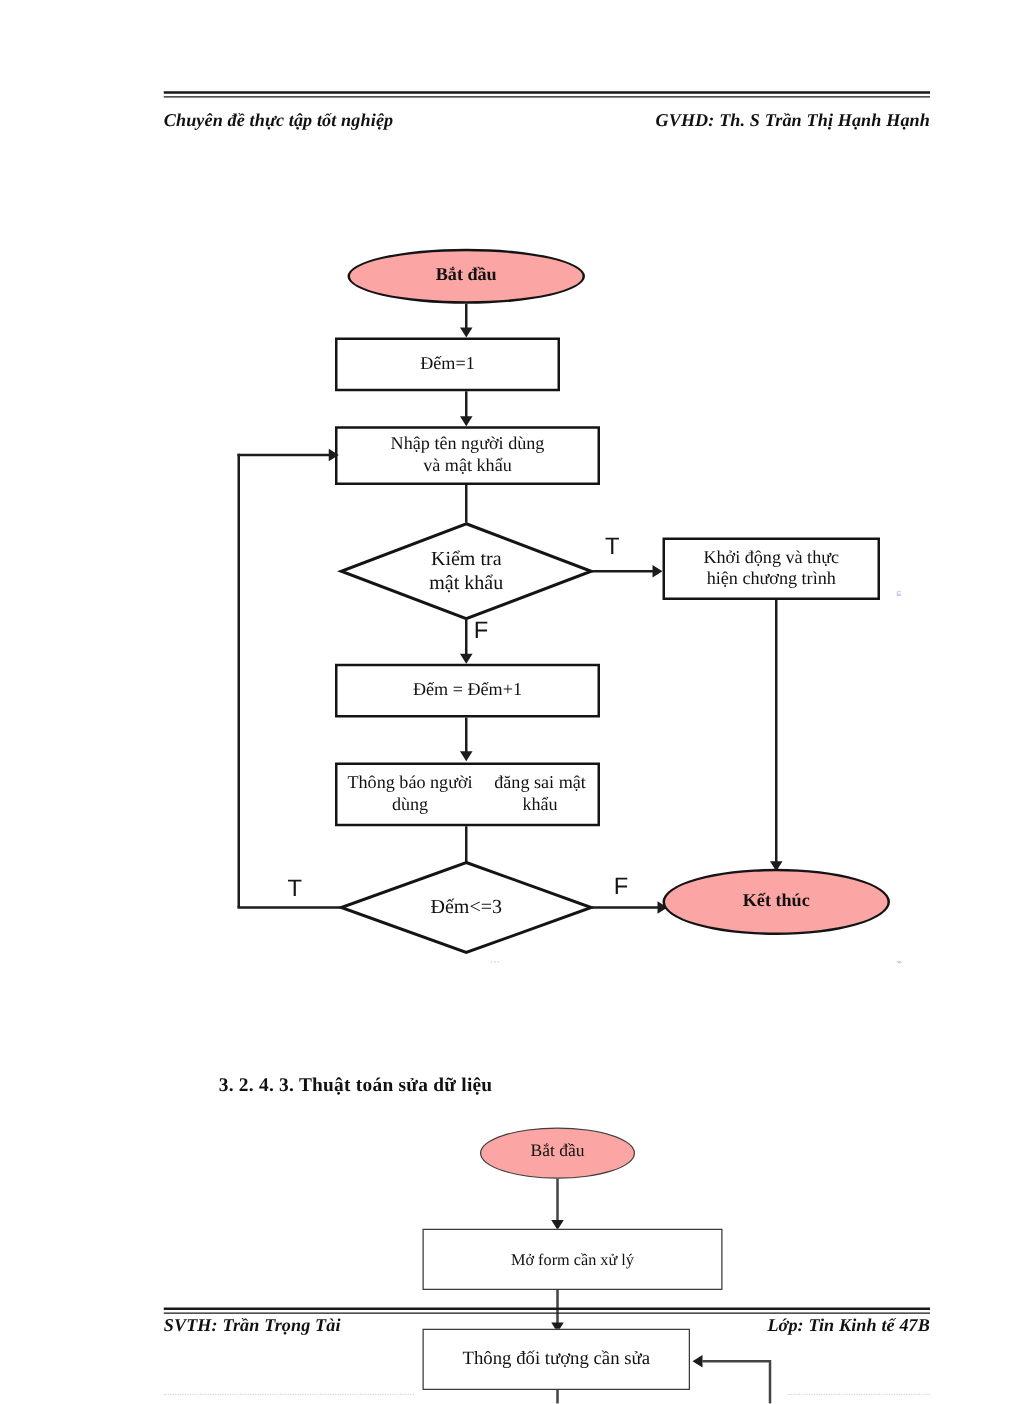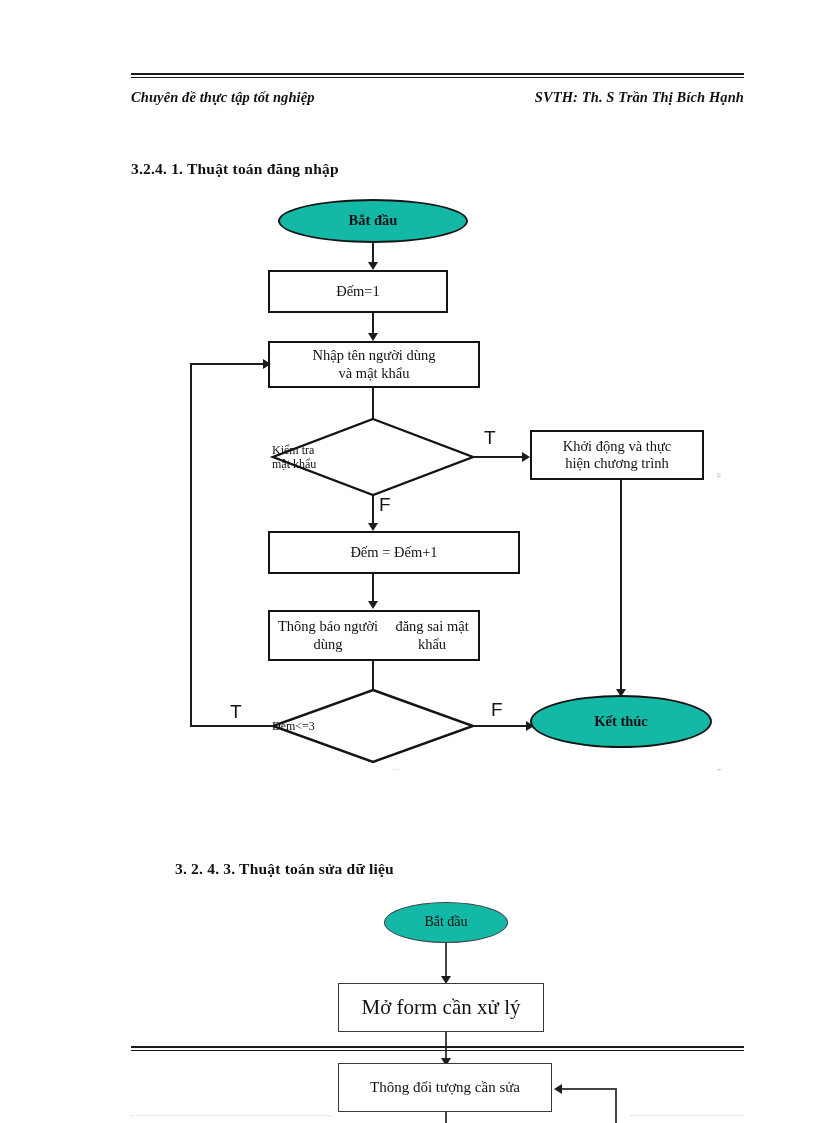--- a/index.html
+++ b/index.html
@@ -75,43 +75,43 @@
     line-height: 1.18;
   }
   .box {
     border: 2px solid #141414;
     background: #ffffff;
   }
   .box.thin { border-width: 1.5px; border-color: #3a3a3a; }
   .ellipse {
     border: 2.5px solid #141414;
     border-radius: 50%;
-    background: #14b8a6;
+    background: #fca5a5;
     font-weight: bold;
   }
   .ellipse.light {
     border-width: 1.5px;
     border-color: #3f3f3f;
     font-weight: normal;
   }
   .diamond-wrap {
     position: absolute;
   }
   .diamond-wrap svg { display: block; overflow: visible; }
   .diamond-label {
     position: absolute;
     left: 0; top: 0;
     width: 100%; height: 100%;
     display: flex;
     flex-direction: column;
-    align-items: flex-start;
+    align-items: center;
     justify-content: center;
     text-align: center;
     font-family: "Liberation Serif", "DejaVu Serif", serif;
-    font-size: 12px;
+    font-size: 16px;
     line-height: 1.2;
     pointer-events: none;
   }
 
   
   .ln {
     position: absolute;
     background: #1c1c1c;
   }
   .ln.v { width: 1.6px; }
@@ -161,25 +161,24 @@
     opacity: .8;
   }
 </style>
 </head>
 <body>
 
 <div id="page">
 
   <div class="runhead">
     <span class="left">Chuyên đề thực tập tốt nghiệp</span>
-    <span class="right">SVTH: Th. S Trần Thị Bích Hạnh</span>
+    <span class="right">GVHD: Th. S Trần Thị Hạnh Hạnh</span>
   </div>
   <div class="rule top"></div>
 
-  <div class="heading" id="h-3241">3.2.4. 1. Thuật toán đăng nhập</div>
 
   <div>
 
     <div class="node ellipse" style="left:278px; top:199px; width:190px; height:44px;">
       <span>Bắt đầu</span>
     </div>
 
     <div class="ln v" style="left:372px; top:243px; height:20px;"></div>
     <div class="arrow down" style="left:368px; top:262px;"></div>
 
@@ -216,21 +215,21 @@
       <span>hiện chương trình</span>
     </div>
 
     <div class="ln v" style="left:620px; top:480px; height:216px;"></div>
     <div class="arrow down" style="left:616px; top:689px;"></div>
 
     <div class="ln v" style="left:372px; top:496px; height:28px;"></div>
     <div class="arrow down" style="left:368px; top:523px;"></div>
     <div class="branch-label" style="left:379px; top:495px;">F</div>
 
-    <div class="node box" style="left:268px; top:531px; width:252px; height:43px;">
+    <div class="node box" style="left:268px; top:531px; width:212px; height:43px;">
       <span>Đếm = Đếm+1</span>
     </div>
 
     <div class="ln v" style="left:372px; top:574px; height:28px;"></div>
     <div class="arrow down" style="left:368px; top:601px;"></div>
 
     <div class="node box" style="left:268px; top:610px; width:212px; height:51px; flex-direction:row;">
       <span>Thông báo người dùng</span>
       <span>đăng sai mật khẩu</span>
     </div>
@@ -269,21 +268,21 @@
 
   <div>
 
     <div class="node ellipse light" style="left:384px; top:902px; width:124px; height:41px; font-size:14px;">
       <span>Bắt đầu</span>
     </div>
 
     <div class="ln v thinl" style="left:445px; top:943px; height:36px;"></div>
     <div class="arrow down" style="left:441px; top:976px;"></div>
 
-    <div class="node box thin" style="left:338px; top:983px; width:206px; height:49px; font-size:21px;">
+    <div class="node box thin" style="left:338px; top:983px; width:240px; height:49px; font-size:13px;">
       <span>Mở form cần xử lý</span>
     </div>
 
     <div class="ln v thinl" style="left:445px; top:1032px; height:29px;"></div>
     <div class="arrow down" style="left:441px; top:1058px;"></div>
 
     <div class="node box thin" style="left:338px; top:1063px; width:214px; height:49px; font-size:15px;">
       <span>Thông đối tượng cần sửa</span>
     </div>
 
@@ -291,14 +290,18 @@
     <div class="ln v thinl" style="left:615px; top:1088px; height:35px;"></div>
     <div class="arrow left" style="left:554px; top:1084px;"></div>
 
     <div class="ln v thinl" style="left:445px; top:1112px; height:11px;"></div>
   </div>
 
   <div class="dotline" style="left:131px; top:1115px; width:200px;"></div>
   <div class="dotline" style="left:630px; top:1115px; width:114px;"></div>
 
   <div class="rule bottom"></div>
+  <div class="runfoot">
+    <span class="left">SVTH: Trần Trọng Tài</span>
+    <span class="right">Lớp: Tin Kinh tế 47B</span>
+  </div>
 
 </div>
 
 </body></html>

